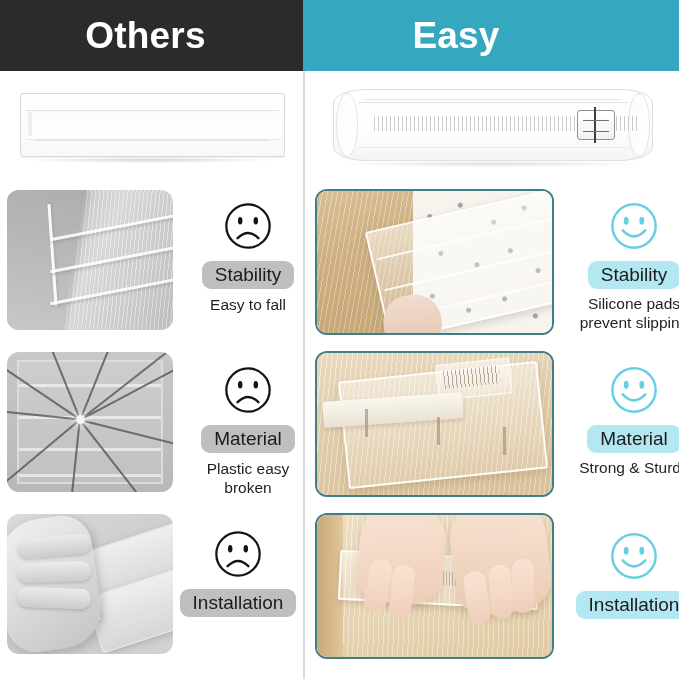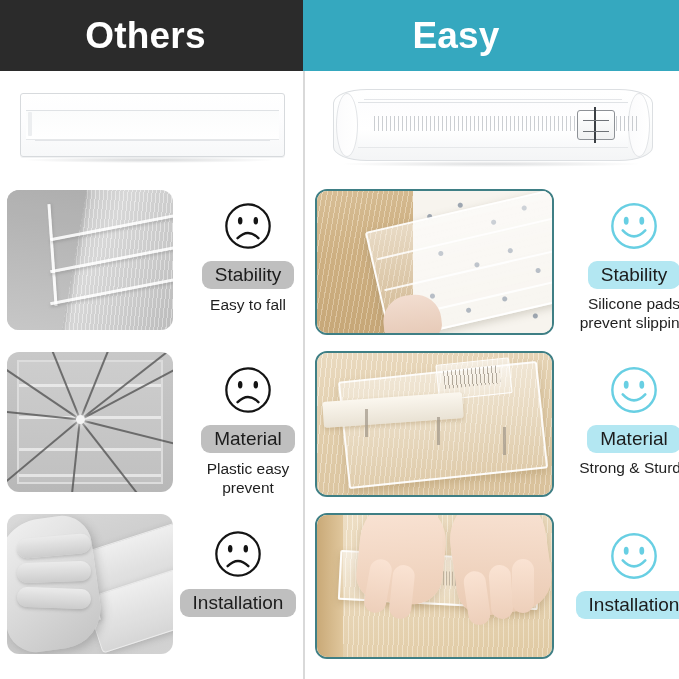--- a/index.html
+++ b/index.html
@@ -398,21 +398,21 @@
       </div>
       <div class="labels">
         <svg class="face" viewBox="0 0 60 60">
           <circle cx="30" cy="30" r="25" fill="none" stroke="#141414" stroke-width="2.6"></circle>
           <ellipse cx="21" cy="24" rx="2.6" ry="4.4" fill="#141414"></ellipse>
           <ellipse cx="39" cy="24" rx="2.6" ry="4.4" fill="#141414"></ellipse>
           <path d="M18 44 Q30 32 42 44" fill="none" stroke="#141414" stroke-width="2.8" stroke-linecap="round"></path>
         </svg>
         <div class="badge badge-bad">Material</div>
         <div class="caption">Plastic easy
-prevent</div>
+broken</div>
       </div>
     </div>
 
     <div class="row r3">
       <div class="photo">
         <div class="ph-base L3">
           <div class="bar b1"></div>
           <div class="bar b2"></div>
           <div class="strip"></div>
           <div class="hand"></div>

